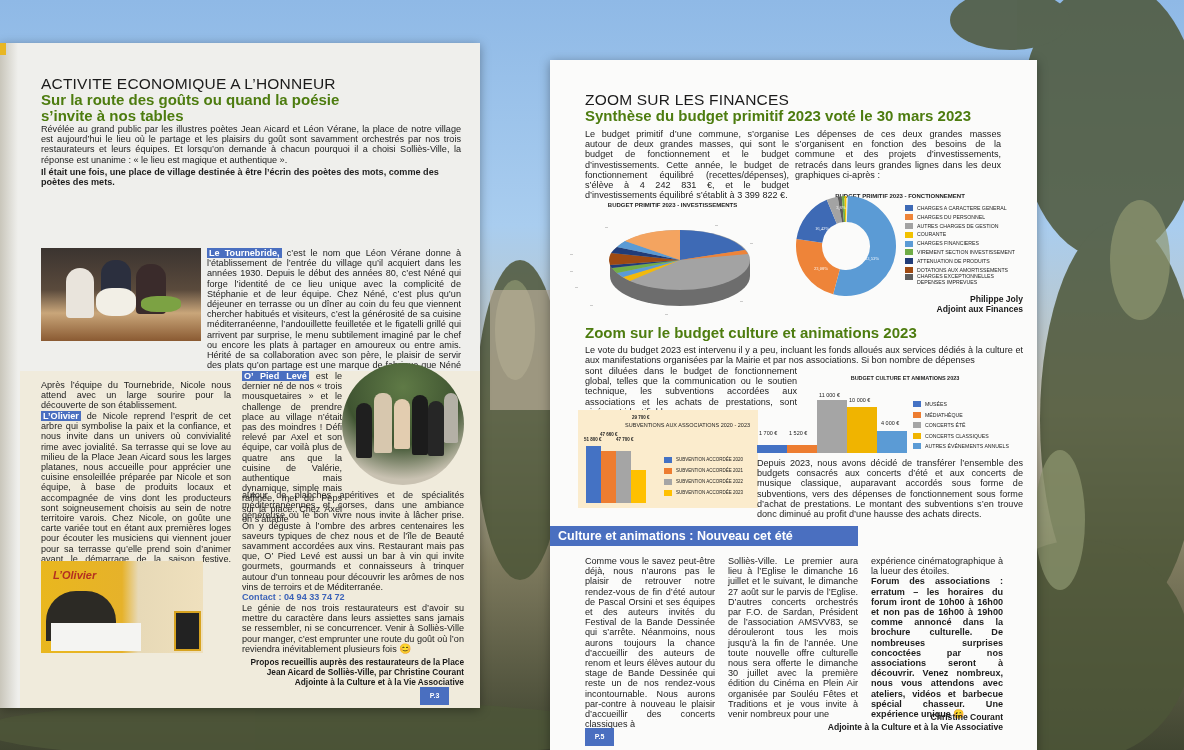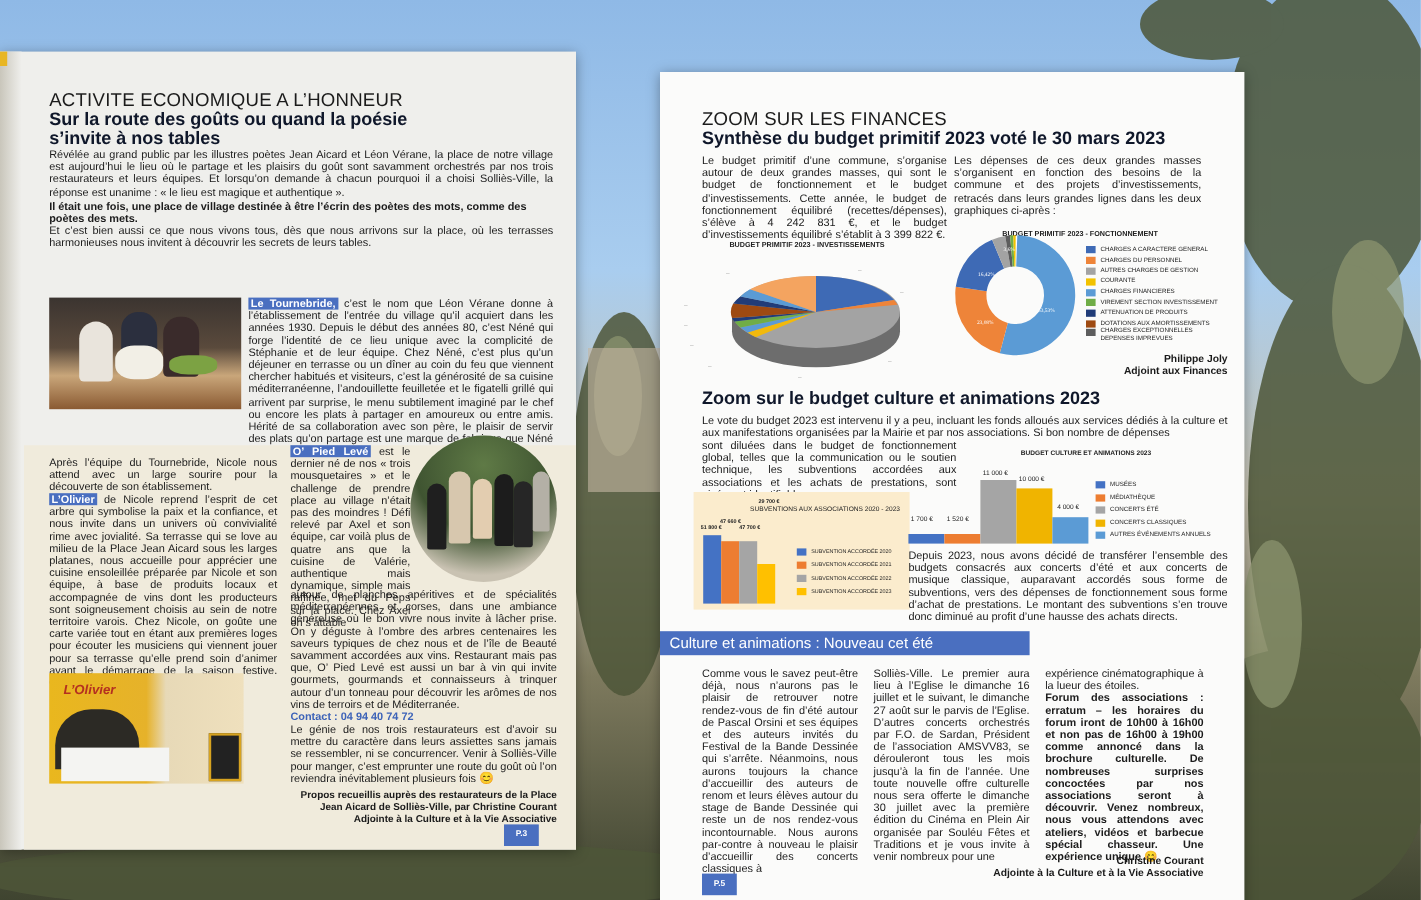--- a/index.html
+++ b/index.html
@@ -5,33 +5,33 @@
 *{box-sizing:border-box;margin:0;padding:0}
 body{width:1184px;height:750px;overflow:hidden;position:relative;font-family:"Liberation Sans",sans-serif;
  background:linear-gradient(180deg,#8fb9e6 0%,#a9cdef 30%,#c9c4b2 55%,#7e7a5e 75%,#3f4430 100%);}
 .bg-olive{position:absolute;inset:0;pointer-events:none}
 .page{position:absolute;background:#f1f1ef;box-shadow:0 2px 10px rgba(0,0,0,.35);color:#1a1a1a}
 #left-page{left:0;top:43px;width:480px;height:665px;background:#efefec}
 #left-page .spine{position:absolute;left:0;top:0;width:18px;height:100%;background:linear-gradient(90deg,#c9c6bb,#efefec)}
 #left-page .goldtab{position:absolute;left:0;top:0;width:6px;height:12px;background:#e8b623}
 #right-page{left:550px;top:60px;width:487px;height:700px;background:#fbfbfa}
 .sec-title{font-size:15.5px;letter-spacing:.2px;color:#1b1b1b;line-height:17px}
-.sec-sub{font-size:15px;font-weight:bold;color:#0f172a;line-height:16px}
+.sec-sub{font-size:15px;font-weight:bold;color:#4d7c0f;line-height:16px}
 .txt{font-size:9.1px;line-height:10.2px;text-align:justify;color:#1c1c1c}
 .hl{background:#4a6fc0;color:#fff;font-weight:bold;padding:0 2px}
 .contact{color:#3d63b8;font-weight:bold}
 .photo{position:absolute;overflow:hidden}
 .abs{position:absolute}
 .page-num{position:absolute;background:#4a6fc0;color:#fff;font-size:7px;font-weight:bold;text-align:center;line-height:18px}
 .chart-title{font-size:6px;font-weight:bold;text-align:center;color:#222}
 .legend-row{display:flex;align-items:center;font-size:5.2px;line-height:8.8px;color:#222;white-space:nowrap}
 .sw{display:inline-block;width:8px;height:6px;margin-right:4px;flex:none}
 .bar{position:absolute;bottom:0}
 .blabel{position:absolute;font-size:5.5px;color:#222;white-space:nowrap;text-align:center}
-.banner{position:absolute;background:#4a6fc0;color:#fff;font-weight:normal;font-size:12.5px;line-height:20px;padding-left:8px}
+.banner{position:absolute;background:#4a6fc0;color:#fff;font-weight:bold;font-size:12.5px;line-height:20px;padding-left:8px}
 .sig{font-size:8.6px;font-weight:bold;text-align:right;line-height:10px}
 </style>
 </head>
 <body>
 
 <svg class="bg-olive" width="1184" height="750" viewBox="0 0 1184 750">
   <g fill="#4d5638" opacity=".85">
     <ellipse cx="1110" cy="120" rx="90" ry="140"></ellipse>
     <ellipse cx="1120" cy="420" rx="80" ry="200"></ellipse>
     <ellipse cx="1080" cy="650" rx="110" ry="110"></ellipse>
@@ -50,21 +50,20 @@
 <div id="left-page" class="page">
   <div class="spine"></div>
   <div class="goldtab"></div>
 
   <div class="abs" style="left:41px;top:32px;width:420px">
     <div class="sec-title">ACTIVITE ECONOMIQUE A L’HONNEUR</div>
     <div class="sec-sub">Sur la route des goûts ou quand la poésie</div>
     <div class="sec-sub">s’invite à nos tables</div>
     <div class="txt">Révélée au grand public par les illustres poètes Jean Aicard et Léon Vérane, la place de notre village est aujourd’hui le lieu où le partage et les plaisirs du goût sont savamment orchestrés par nos trois restaurateurs et leurs équipes. Et lorsqu’on demande à chacun pourquoi il a choisi Solliès-Ville, la réponse est unanime : « le lieu est magique et authentique ».</div>
     <div class="txt" style="font-weight:bold;margin-top:2px;text-align:left">Il était une fois, une place de village destinée à être l’écrin des poètes des mots, comme des poètes des mets.</div>
-    <div class="txt">Et c’est bien aussi ce que nous vivons tous, dès que nous arrivons sur la place, où les terrasses harmonieuses nous invitent à découvrir les secrets de leurs tables.</div>
   </div>
 
   <div class="photo" style="left:41px;top:205px;width:160px;height:93px;background:linear-gradient(180deg,#3b3430 0%,#5a4a3c 45%,#c9a67a 70%,#8a5a32 100%)">
     <div class="abs" style="left:25px;top:20px;width:28px;height:50px;border-radius:14px 14px 4px 4px;background:#e9e4dc"></div>
     <div class="abs" style="left:60px;top:12px;width:30px;height:50px;border-radius:14px 14px 4px 4px;background:#2b2f3e"></div>
     <div class="abs" style="left:95px;top:16px;width:30px;height:50px;border-radius:14px 14px 4px 4px;background:#3a2b2b"></div>
     <div class="abs" style="left:55px;top:40px;width:40px;height:28px;border-radius:40%;background:#f2efe6"></div>
     <div class="abs" style="left:100px;top:48px;width:40px;height:16px;border-radius:40%;background:#7ca243"></div>
   </div>
 
@@ -98,21 +97,21 @@
   <div class="photo" style="left:342px;top:320px;width:122px;height:122px;border-radius:50%;background:radial-gradient(circle at 50% 20%,#5f7a46 0%,#3f5431 50%,#c9c2b2 80%)">
     <div class="abs" style="left:14px;top:40px;width:16px;height:55px;background:#1f1f1f;border-radius:8px 8px 2px 2px"></div>
     <div class="abs" style="left:32px;top:30px;width:18px;height:60px;background:#d7c7ae;border-radius:8px 8px 2px 2px"></div>
     <div class="abs" style="left:52px;top:36px;width:16px;height:50px;background:#e3cdb0;border-radius:8px 8px 2px 2px"></div>
     <div class="abs" style="left:70px;top:32px;width:16px;height:60px;background:#1c1c1c;border-radius:8px 8px 2px 2px"></div>
     <div class="abs" style="left:86px;top:38px;width:16px;height:55px;background:#262626;border-radius:8px 8px 2px 2px"></div>
     <div class="abs" style="left:102px;top:30px;width:14px;height:50px;background:#b4b0a6;border-radius:8px 8px 2px 2px"></div>
   </div>
   <div class="txt abs" style="left:242px;top:447px;width:222px">
     <span>autour de planches apéritives et de spécialités méditerranéennes et corses, dans une ambiance généreuse où le bon vivre nous invite à lâcher prise. On y déguste à l’ombre des arbres centenaires les saveurs typiques de chez nous et de l’île de Beauté savamment accordées aux vins. Restaurant mais pas que, O’ Pied Levé est aussi un bar à vin qui invite gourmets, gourmands et connaisseurs à trinquer autour d’un tonneau pour découvrir les arômes de nos vins de terroirs et de Méditerranée.</span>
-    <div class="contact">Contact : 04 94 40 74 72</div>
+    <div class="contact">Contact : 04 94 33 74 72</div>
   </div>
 
   <div class="txt abs" style="left:242px;top:560px;width:222px">
     <span>Le génie de nos trois restaurateurs est d’avoir su mettre du caractère dans leurs assiettes sans jamais se ressembler, ni se concurrencer. Venir à Solliès-Ville pour manger, c’est emprunter une route du goût où l’on reviendra inévitablement plusieurs fois</span>
     <span style="font-size:10px">😊</span>
   </div>
   <div class="sig abs" style="left:242px;top:614px;width:222px;font-size:8.3px">Propos recueillis auprès des restaurateurs de la Place Jean Aicard de Solliès-Ville, par Christine Courant Adjointe à la Culture et à la Vie Associative</div>
 
   <div class="page-num" style="left:420px;top:644px;width:29px;height:18px">P.3</div>
 </div>

